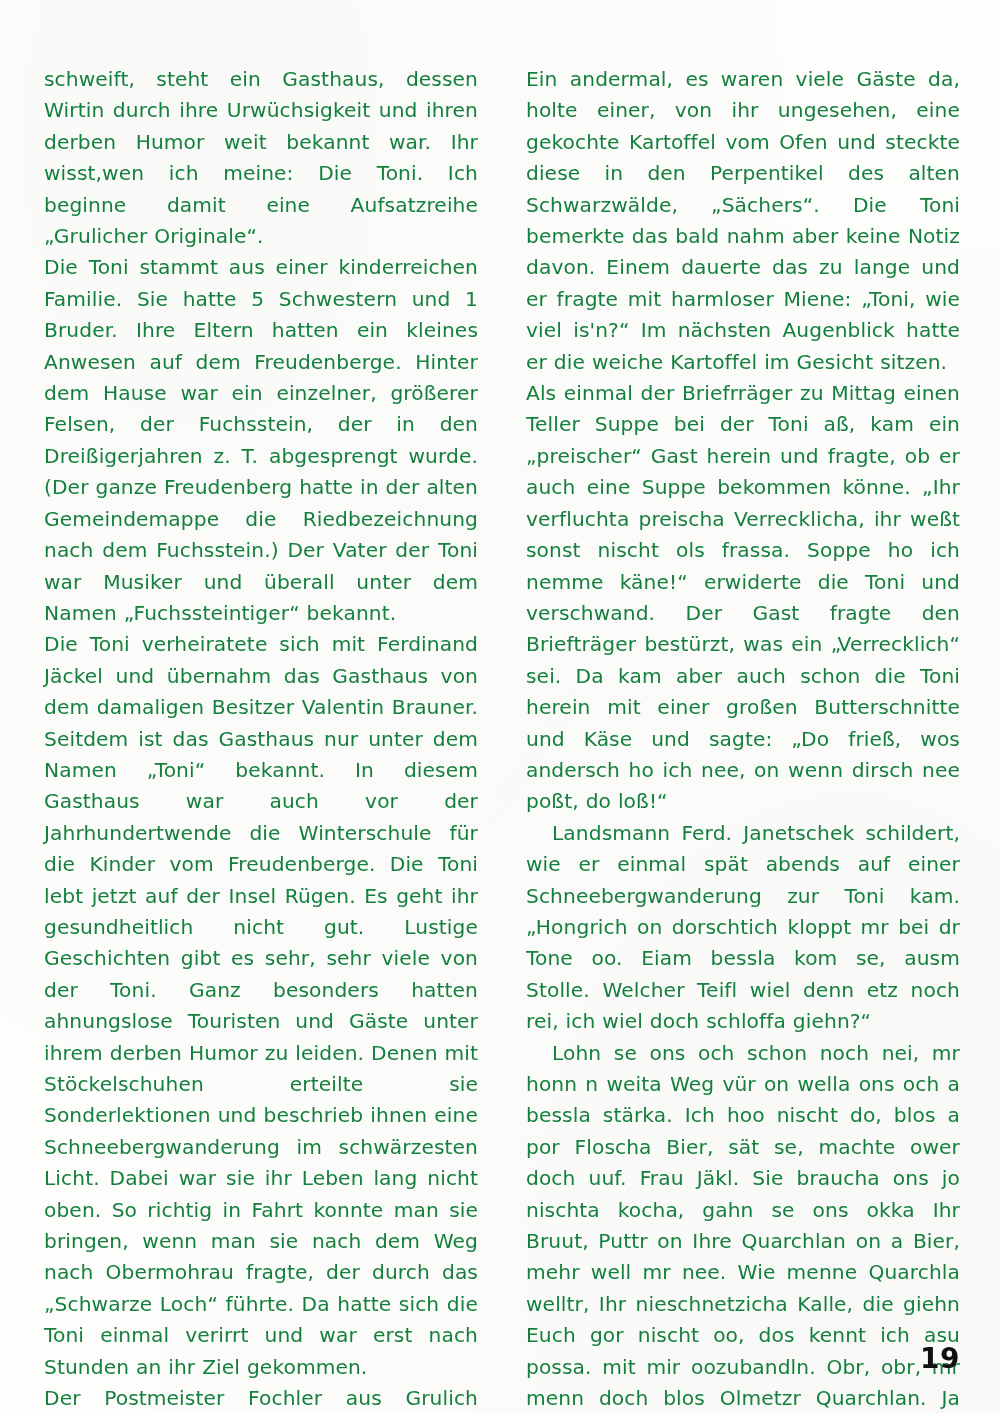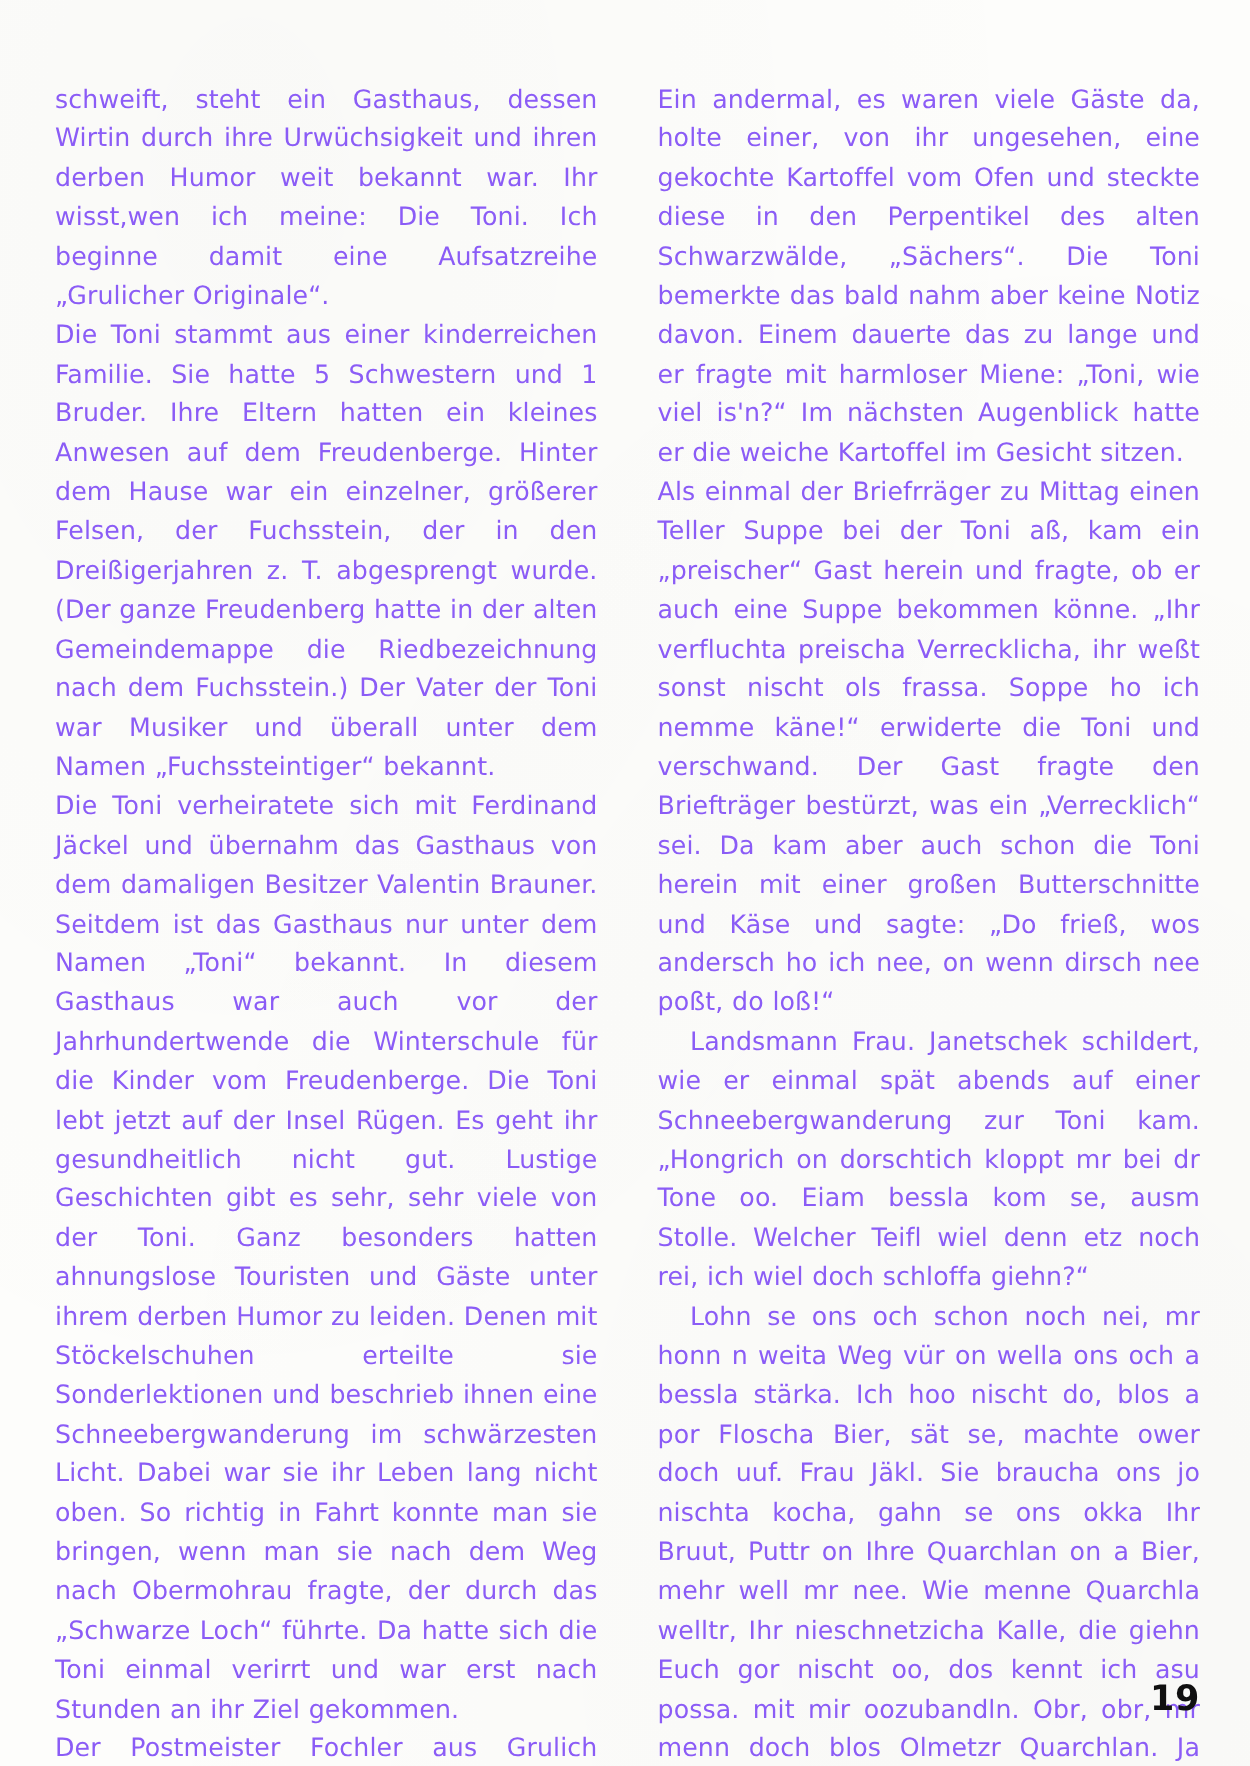--- a/index.html
+++ b/index.html
@@ -42,21 +42,21 @@
     width: 434px;
   }
   .col p {
     margin: 0;
     font-size: 20.2px;
     line-height: 31.4px;
     text-align: justify;
     text-justify: inter-word;
     letter-spacing: 0.1px;
     word-spacing: 0.4px;
-    color: #8b5cf6;
+    color: #15803d;
   }
   .col p.indent {
     text-indent: 26px;
   }
   .col p + p {
     margin-top: 0px;
   }
   .page-number {
     position: absolute;
     right: 40px;
@@ -76,20 +76,20 @@
     <div class="col">
       <p>schweift, steht ein Gasthaus, dessen Wirtin durch ihre Urwüchsigkeit und ihren derben Humor weit bekannt war. Ihr wisst,wen ich meine: Die Toni. Ich beginne damit eine Aufsatzreihe „Grulicher Originale“.</p>
       <p>Die Toni stammt aus einer kinderreichen Familie. Sie hatte 5 Schwestern und 1 Bruder. Ihre Eltern hatten ein kleines Anwesen auf dem Freudenberge. Hinter dem Hause war ein einzelner, größerer Felsen, der Fuchsstein, der in den Dreißigerjahren z. T. abgesprengt wurde. (Der ganze Freudenberg hatte in der alten Gemeindemappe die Riedbezeichnung nach dem Fuchsstein.) Der Vater der Toni war Musiker und überall unter dem Namen „Fuchssteintiger“ bekannt.</p>
       <p>Die Toni verheiratete sich mit Ferdinand Jäckel und übernahm das Gasthaus von dem damaligen Besitzer Valentin Brauner. Seitdem ist das Gasthaus nur unter dem Namen „Toni“ bekannt. In diesem Gasthaus war auch vor der Jahrhundertwende die Winterschule für die Kinder vom Freudenberge. Die Toni lebt jetzt auf der Insel Rügen. Es geht ihr gesundheitlich nicht gut. Lustige Geschichten gibt es sehr, sehr viele von der Toni. Ganz besonders hatten ahnungslose Touristen und Gäste unter ihrem derben Humor zu leiden. Denen mit Stöckelschuhen erteilte sie Sonderlektionen und beschrieb ihnen eine Schneebergwanderung im schwärzesten Licht. Dabei war sie ihr Leben lang nicht oben. So richtig in Fahrt konnte man sie bringen, wenn man sie nach dem Weg nach Obermohrau fragte, der durch das „Schwarze Loch“ führte. Da hatte sich die Toni einmal verirrt und war erst nach Stunden an ihr Ziel gekommen.</p>
       <p>Der Postmeister Fochler aus Grulich fragte sie einmal — von drei Bekannten dazu veranlaßt — ahnungslos nach den oben genannten Wege. „Du aales Luder, ich war dir gahn, mich noch dam Wäche zu freetha! . . . und schon hatte er zwei ordentliche Klapse auf den Kopf weg. Aber sie haben sich schnell wieder versöhnt, er und die Toni.</p>
     </div>
 
     <div class="col">
       <p>Ein andermal, es waren viele Gäste da, holte einer, von ihr ungesehen, eine gekochte Kartoffel vom Ofen und steckte diese in den Perpentikel des alten Schwarzwälde, „Sächers“. Die Toni bemerkte das bald nahm aber keine Notiz davon. Einem dauerte das zu lange und er fragte mit harmloser Miene: „Toni, wie viel is'n?“ Im nächsten Augenblick hatte er die weiche Kartoffel im Gesicht sitzen.</p>
       <p>Als einmal der Briefrräger zu Mittag einen Teller Suppe bei der Toni aß, kam ein „preischer“ Gast herein und fragte, ob er auch eine Suppe bekommen könne. „Ihr verfluchta preischa Verrecklicha, ihr weßt sonst nischt ols frassa. Soppe ho ich nemme käne!“ erwiderte die Toni und verschwand. Der Gast fragte den Briefträger bestürzt, was ein „Verrecklich“ sei. Da kam aber auch schon die Toni herein mit einer großen Butterschnitte und Käse und sagte: „Do frieß, wos andersch ho ich nee, on wenn dirsch nee poßt, do loß!“</p>
-      <p class="indent">Landsmann Frau. Janetschek schildert, wie er einmal spät abends auf einer Schneebergwanderung zur Toni kam. „Hongrich on dorschtich kloppt mr bei dr Tone oo. Eiam bessla kom se, ausm Stolle. Welcher Teifl wiel denn etz noch rei, ich wiel doch schloffa giehn?“</p>
+      <p class="indent">Landsmann Ferd. Janetschek schildert, wie er einmal spät abends auf einer Schneebergwanderung zur Toni kam. „Hongrich on dorschtich kloppt mr bei dr Tone oo. Eiam bessla kom se, ausm Stolle. Welcher Teifl wiel denn etz noch rei, ich wiel doch schloffa giehn?“</p>
       <p class="indent">Lohn se ons och schon noch nei, mr honn n weita Weg vür on wella ons och a bessla stärka. Ich hoo nischt do, blos a por Floscha Bier, sät se, machte ower doch uuf. Frau Jäkl. Sie braucha ons jo nischta kocha, gahn se ons okka Ihr Bruut, Puttr on Ihre Quarchlan on a Bier, mehr well mr nee. Wie menne Quarchla welltr, Ihr nieschnetzicha Kalle, die giehn Euch gor nischt oo, dos kennt ich asu possa. mit mir oozubandln. Obr, obr, mr menn doch blos Olmetzr Quarchlan. Ja asu. no do pleetschtich a bessla of die Scheeml, ich suchs drweile azuu. Wie se dann mitdam Gewenschta ootroot, frecht se ons: Wu kemmtern übrhaupt hargetoolt, weltrn amonde of Neissboch, do gatt ich Euch ja obacht, gestrn hon die</p>
     </div>
 
   </div>
 
   <div class="page-number">19</div>
 </div>
 
 </body></html>

